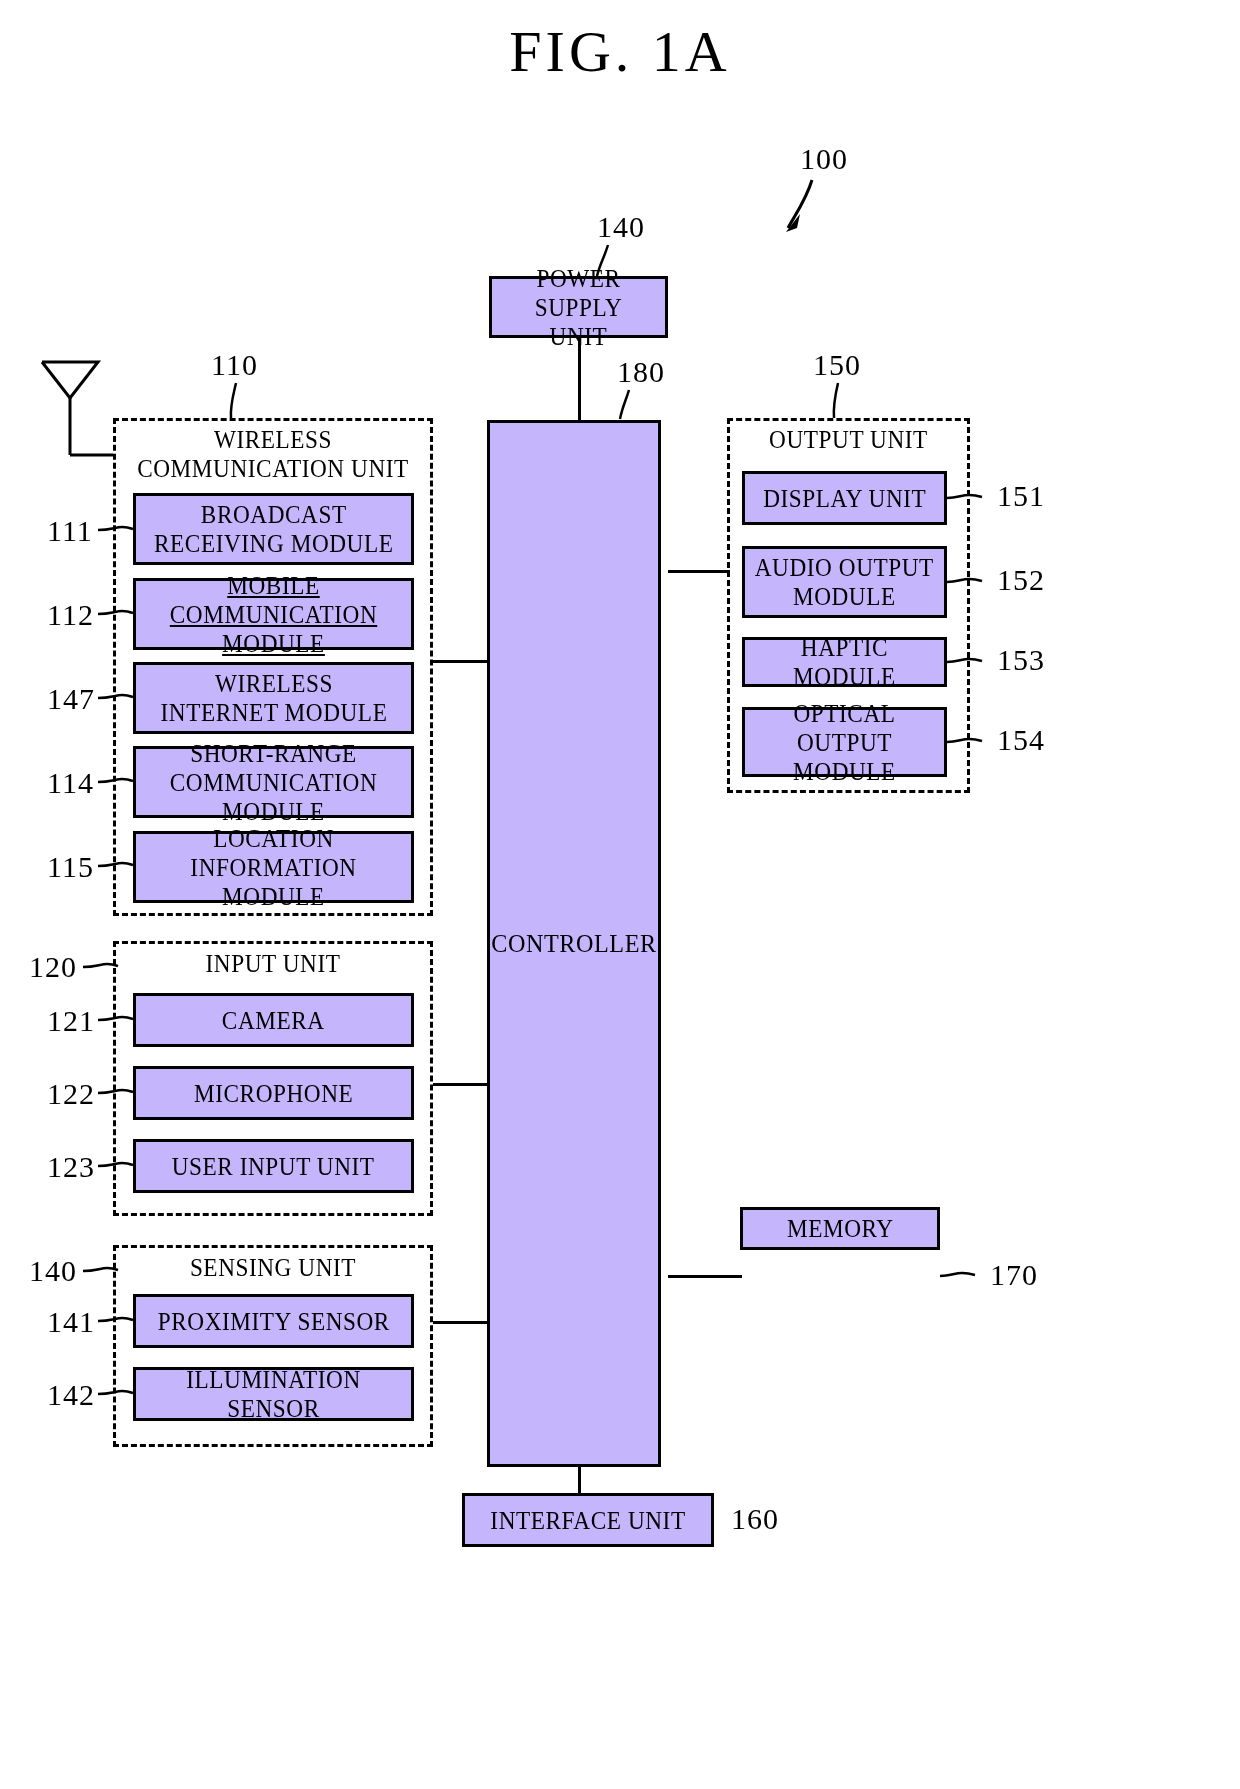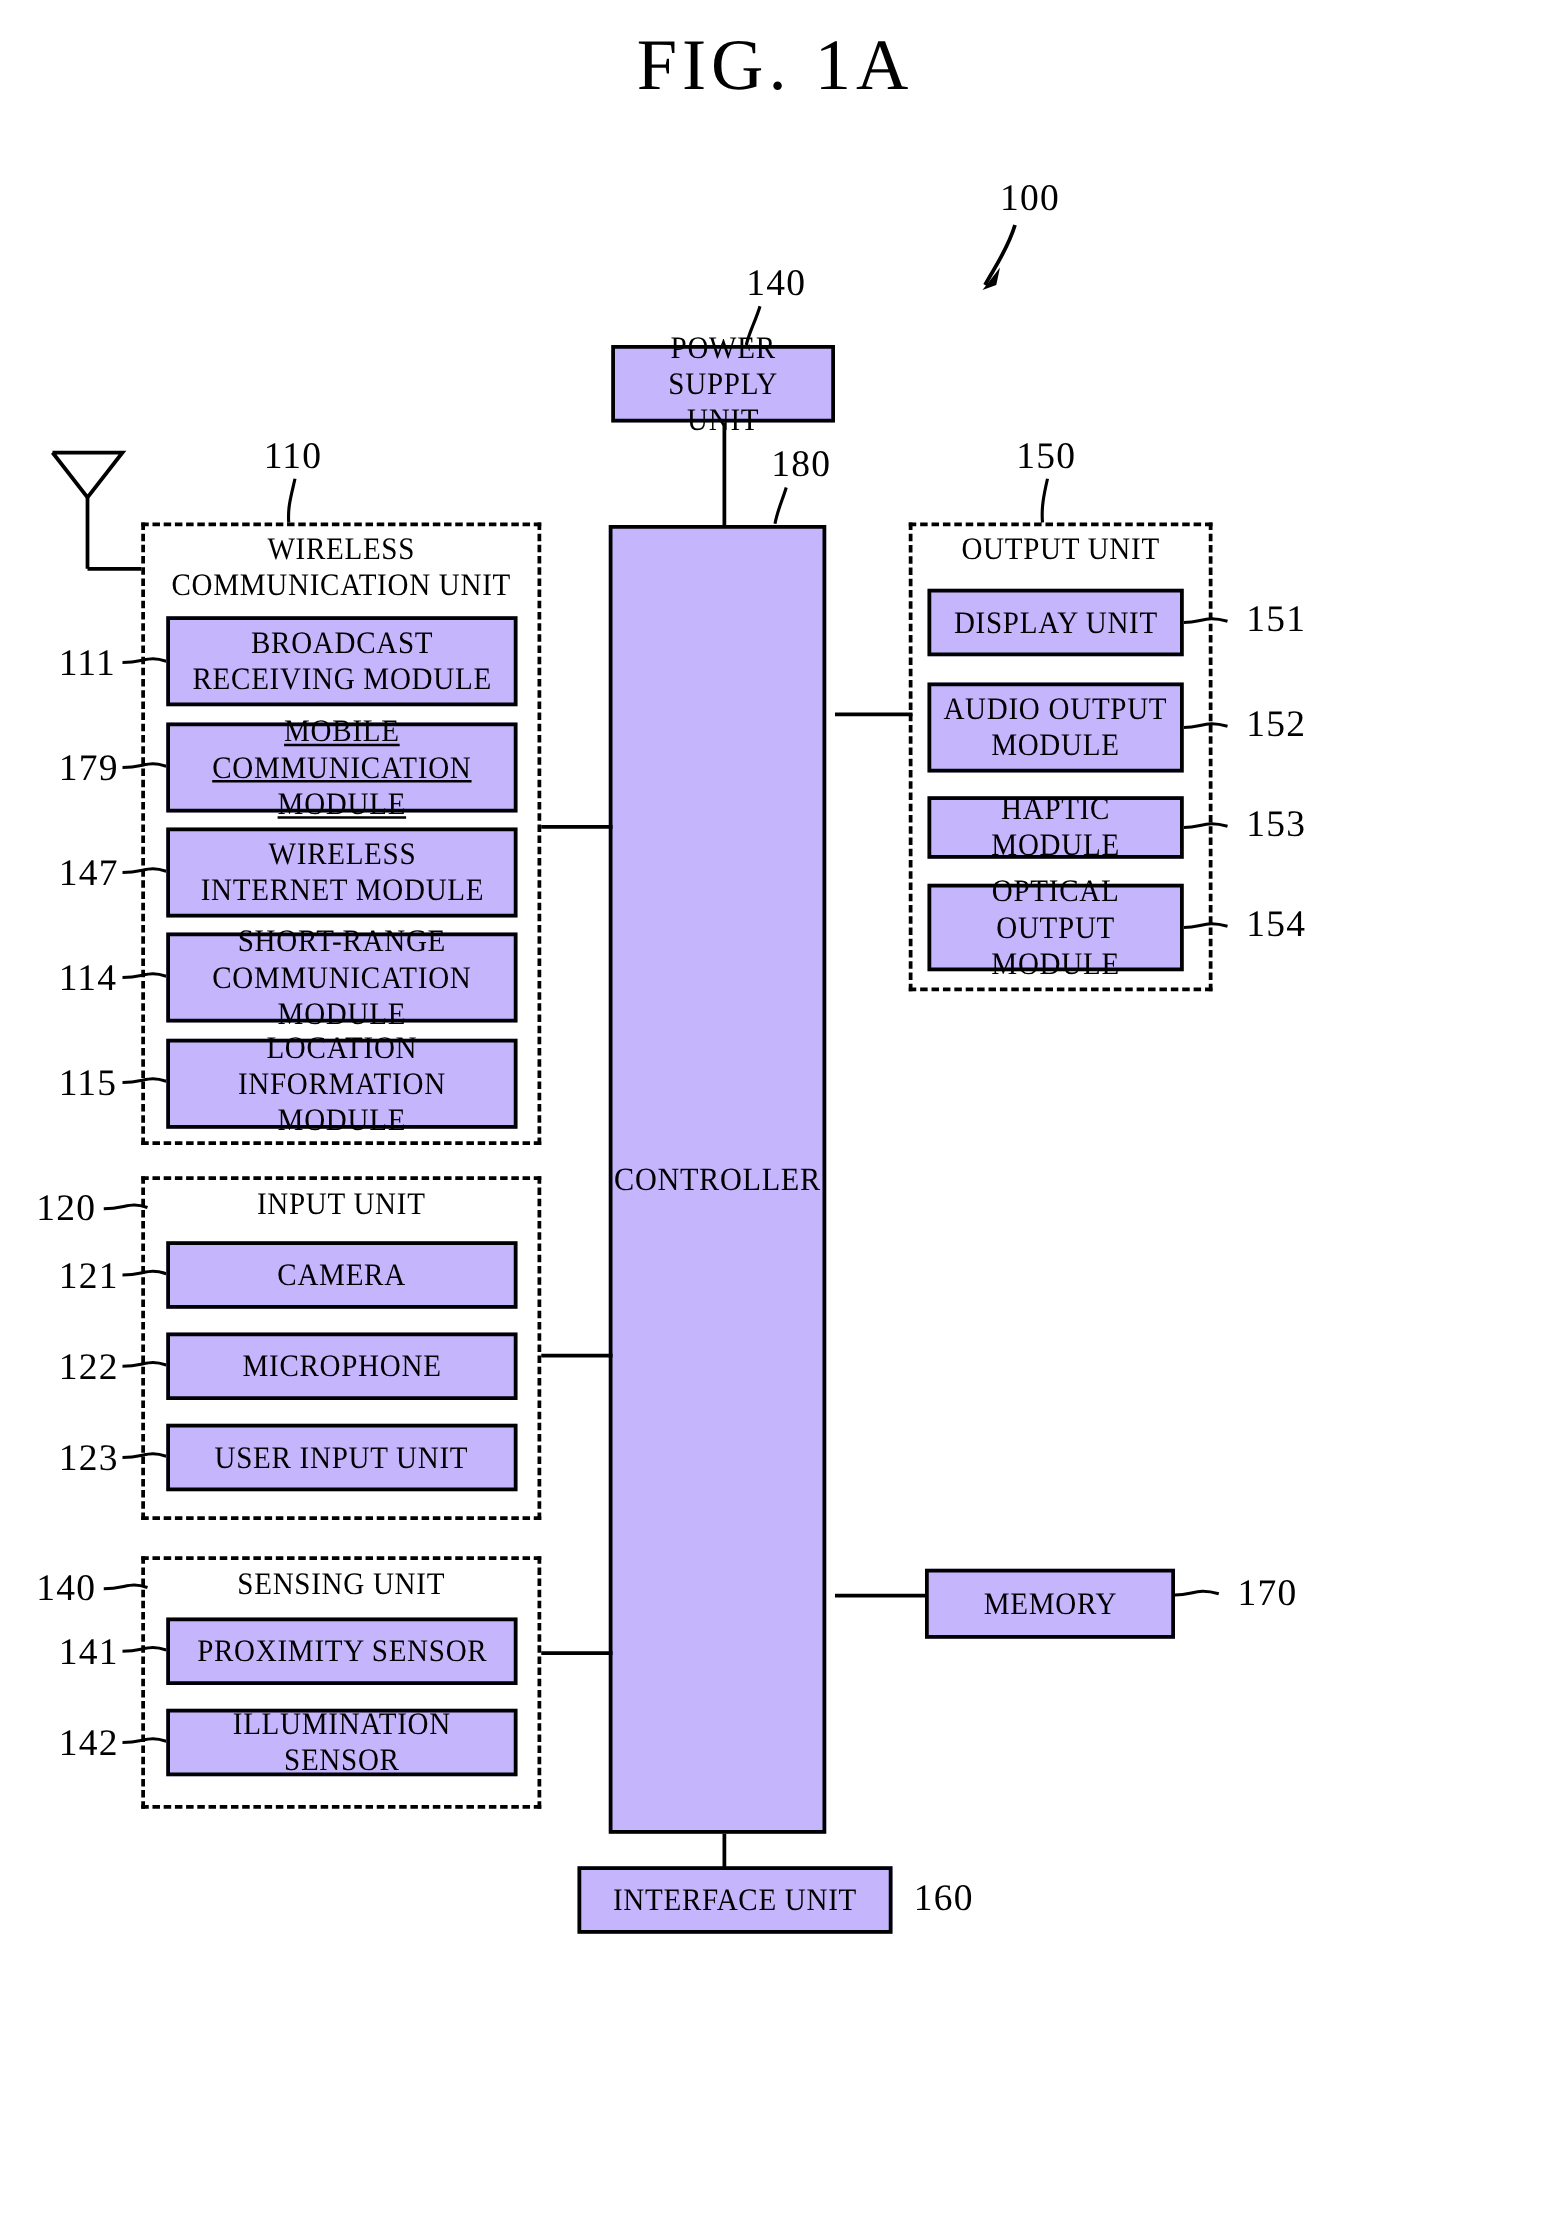--- a/index.html
+++ b/index.html
@@ -110,21 +110,21 @@
   <div class="box" style="left:133px;top:493px;width:281px;height:72px;">
     <span class="lbl">BROADCAST
 RECEIVING MODULE</span>
   </div>
   <div class="ref" style="left:47px;top:514px;">111</div>
 
   <div class="box" style="left:133px;top:578px;width:281px;height:72px;text-decoration:underline;">
     <span class="lbl">MOBILE
 COMMUNICATION MODULE</span>
   </div>
-  <div class="ref" style="left:47px;top:598px;">179</div>
+  <div class="ref" style="left:47px;top:598px;">112</div>
 
   <div class="box" style="left:133px;top:662px;width:281px;height:72px;">
     <span class="lbl">WIRELESS
 INTERNET MODULE</span>
   </div>
   <div class="ref" style="left:47px;top:682px;">147</div>
 
   <div class="box" style="left:133px;top:746px;width:281px;height:72px;">
     <span class="lbl">SHORT-RANGE
 COMMUNICATION MODULE</span>
@@ -197,21 +197,21 @@
   <div class="ref" style="left:997px;top:643px;">153</div>
 
   <div class="box" style="left:742px;top:707px;width:205px;height:70px;">
     <span class="lbl">OPTICAL OUTPUT
 MODULE</span>
   </div>
   <div class="ref" style="left:997px;top:723px;">154</div>
 
   <div class="ln lnh" style="left:668px;top:570px;width:62px;"></div>
 
-  <div class="box" style="left:740px;top:1255px;width:200px;height:56px;">
+  <div class="box" style="left:740px;top:1207px;width:200px;height:43px;">
     <span class="lbl">MEMORY</span>
   </div>
   <div class="ref" style="left:990px;top:1258px;">170</div>
 
   <div class="ln lnh" style="left:668px;top:1275px;width:74px;"></div>
 
   <div class="box" style="left:462px;top:1493px;width:252px;height:54px;">
     <span class="lbl">INTERFACE UNIT</span>
   </div>
   <div class="ref" style="left:731px;top:1502px;">160</div>

